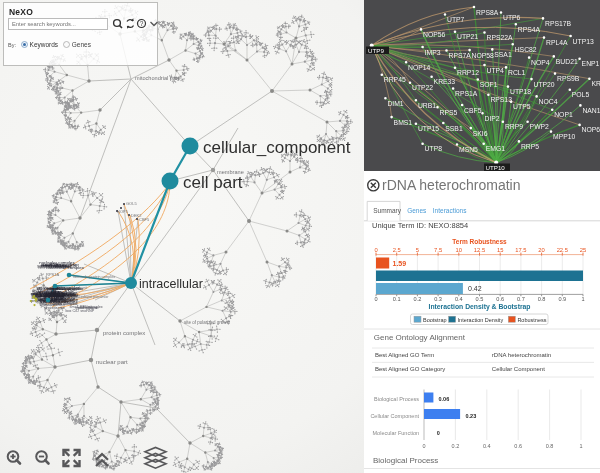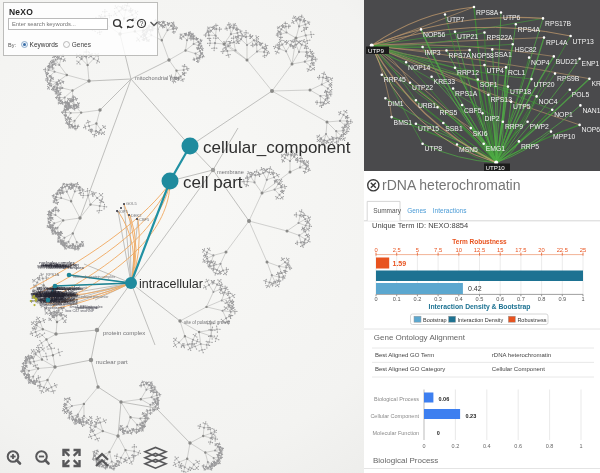--- a/index.html
+++ b/index.html
@@ -1,19 +1,19 @@
 <!DOCTYPE html>
 <html><head><meta charset="utf-8">
 <style>
 * { margin:0; padding:0; box-sizing:border-box; }
 body { width:600px; height:473px; font-family:"Liberation Sans",sans-serif; overflow:hidden; background:#fff; }
 #stage { position:relative; width:600px; height:473px; }
 #left { position:absolute; left:0; top:0; width:364px; height:473px;
   background:radial-gradient(ellipse 130% 100% at 45% 42%, #f8f8f6 0%, #f3f3f1 55%, #e4e4e2 100%); }
-#searchbox { position:absolute; left:3px; top:2px; width:155px; height:54px;
+#searchbox { position:absolute; left:3px; top:2px; width:155px; height:64px;
   background:rgba(255,255,255,0.82); border:1px solid #bdbdbb; }
 #searchbox .title { position:absolute; left:5px; top:4px; font-size:8.5px; font-weight:bold; color:#222; letter-spacing:0.2px; }
 #searchbox input { position:absolute; left:4px; top:15px; width:100px; height:12px; border:1px solid #bbb; background:#fff;
   font-size:5.8px; color:#999; font-family:"Liberation Sans",sans-serif; padding-left:3px; }
 #byrow { position:absolute; left:4px; top:38px; font-size:6.5px; color:#333; white-space:nowrap; }
 #darknet { position:absolute; left:364px; top:0; width:236px; height:171px; background:#4a4a4c; overflow:hidden; }
 #rpanel { position:absolute; left:364px; top:171px; width:236px; height:254px; background:#fff; }
 </style></head>
 <body>
 <div id="stage">

